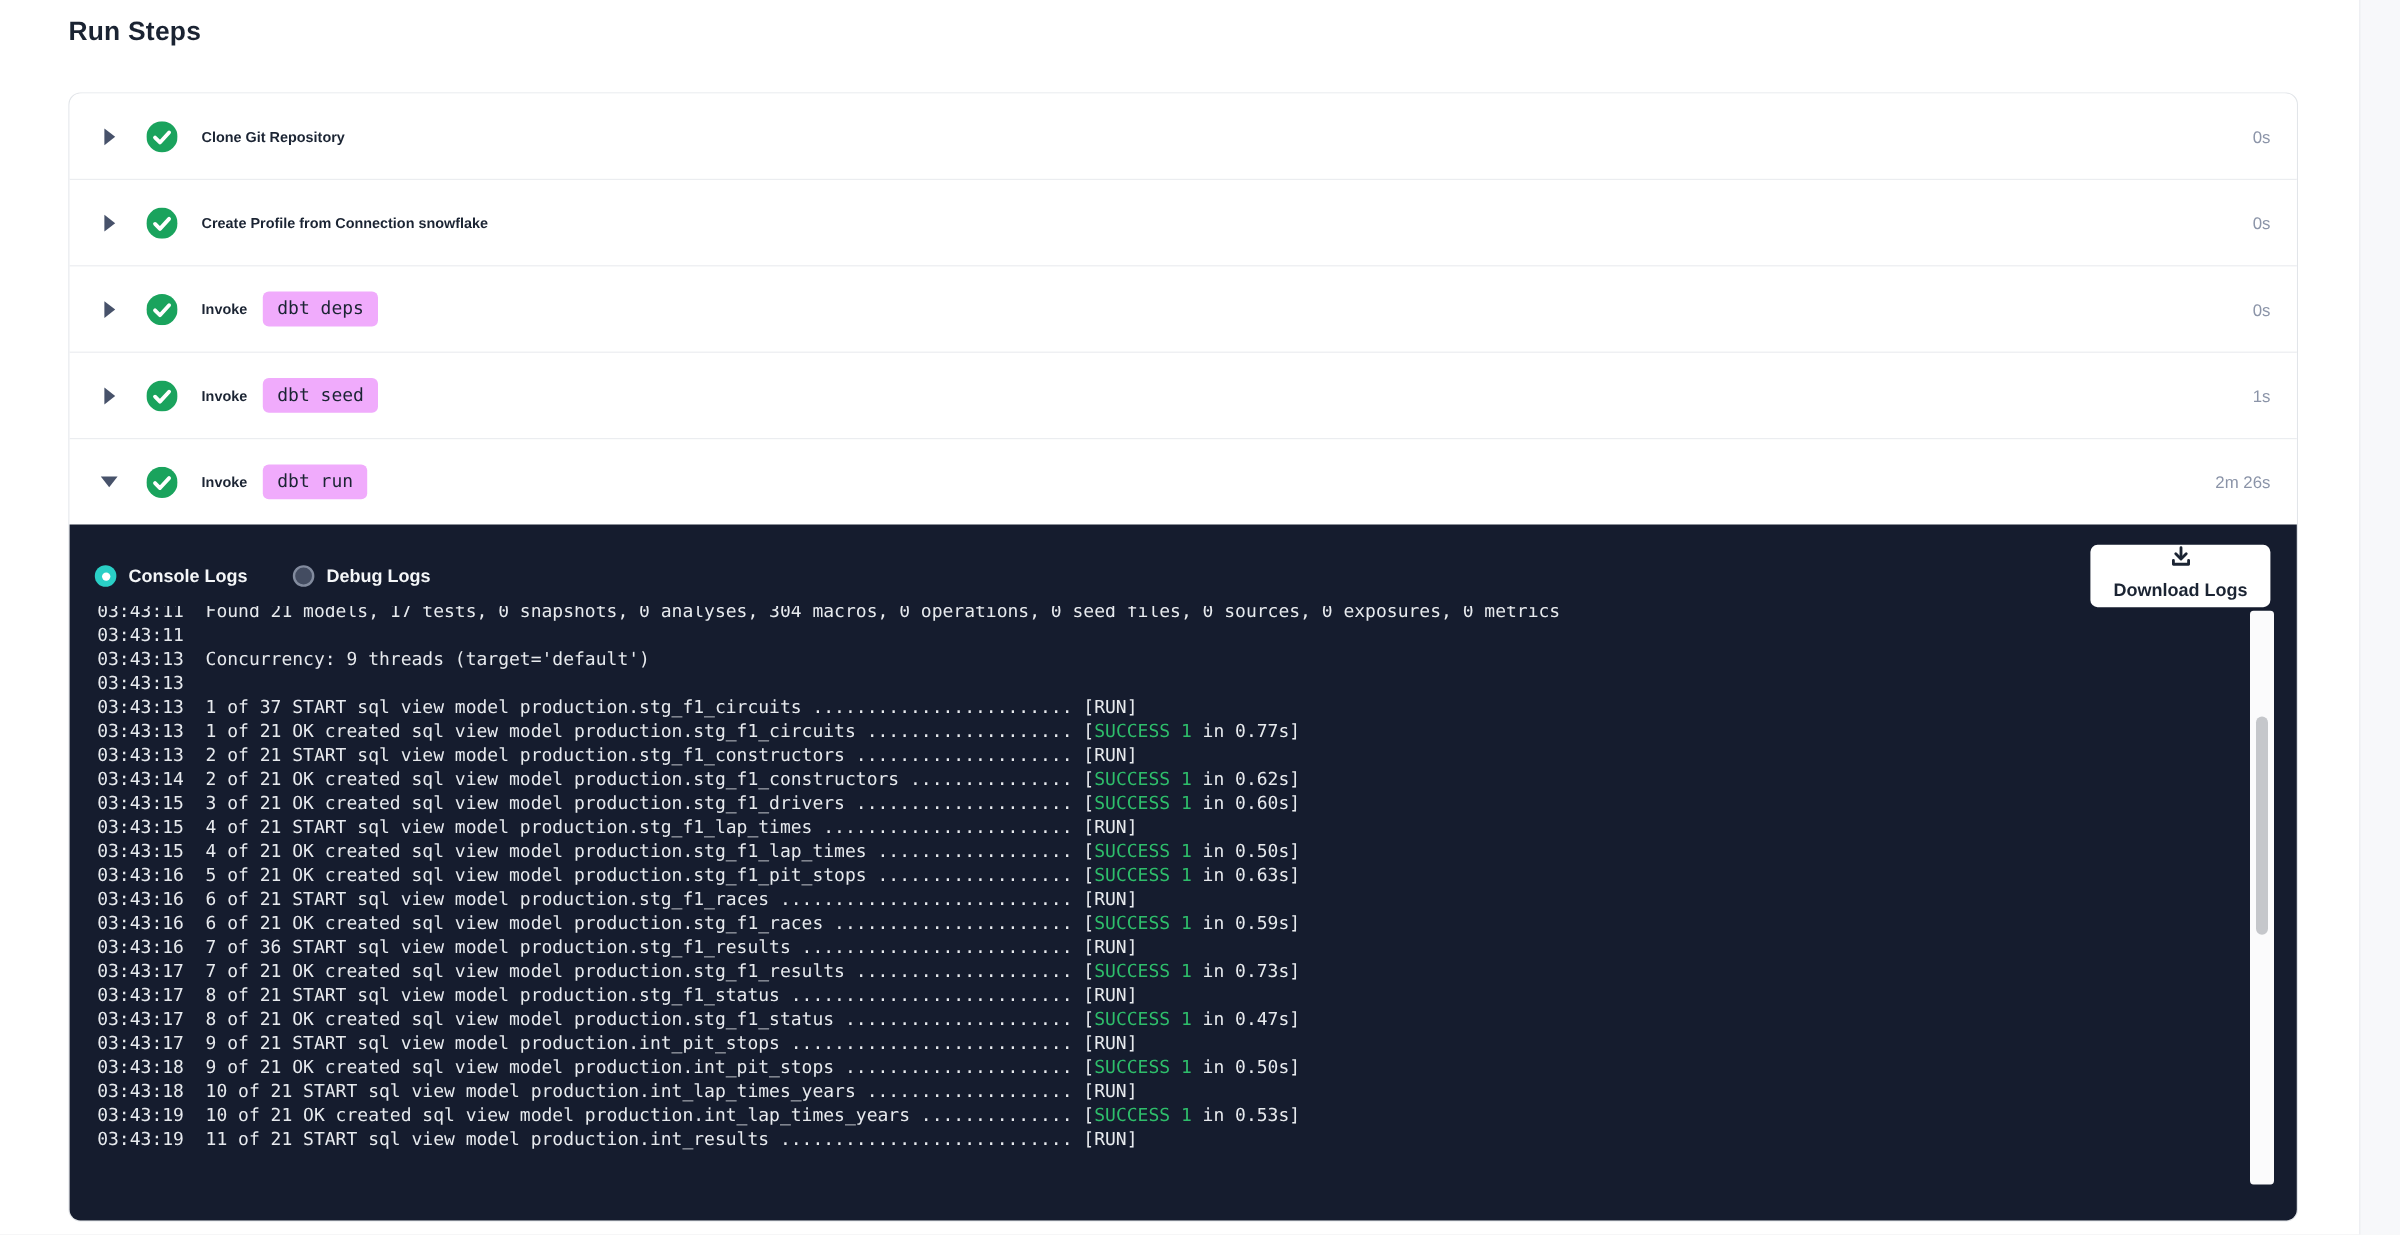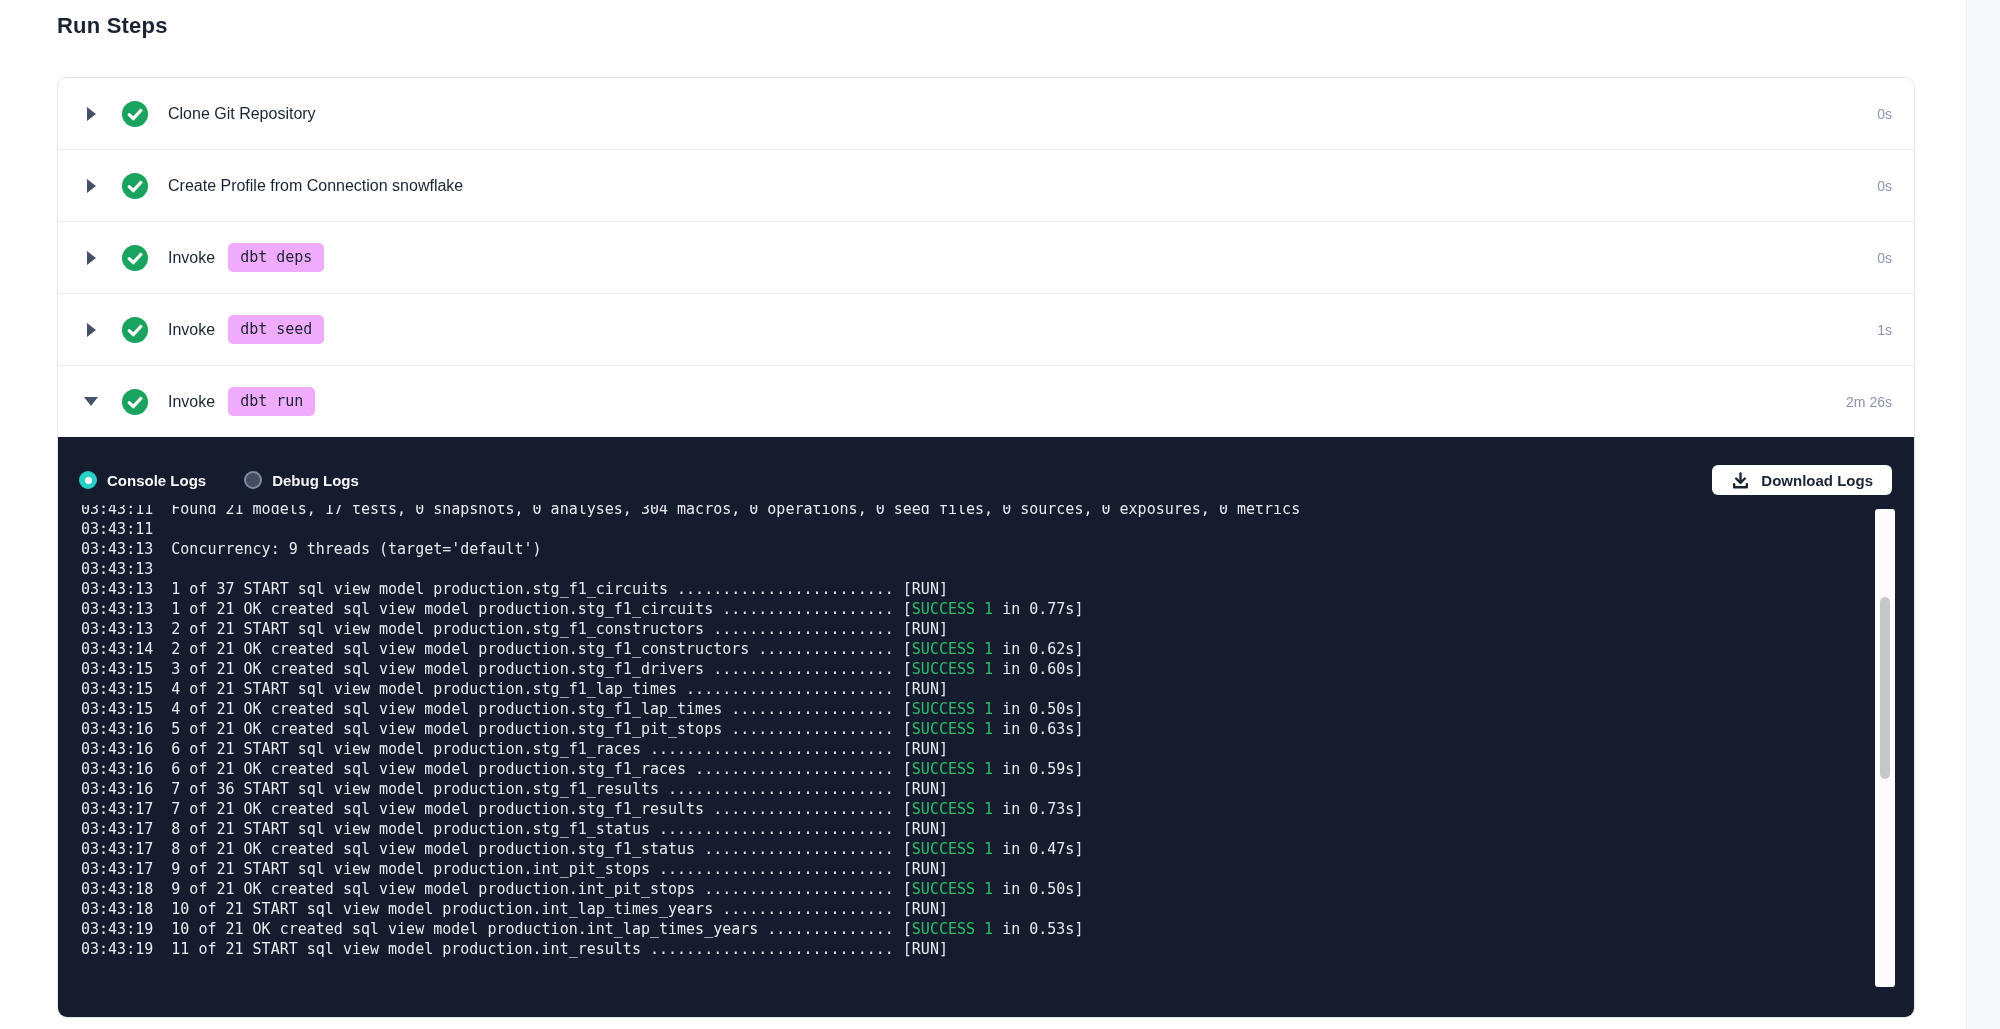--- a/index.html
+++ b/index.html
@@ -22,21 +22,21 @@
     height:71px;display:flex;align-items:center;
     padding:0 22px 0 26px;background:#fff;
   }
   .step-row + .step-row{border-top:1px solid #ebedf0;}
   .step-row:first-child{border-radius:10px 10px 0 0;}
   .caret-box{width:14px;display:flex;justify-content:center;margin-right:24px;flex:0 0 auto;}
   .caret{width:0;height:0;display:block;}
   .caret.right{border-left:9px solid #47526a;border-top:7px solid transparent;border-bottom:7px solid transparent;}
   .caret.down{border-top:9px solid #47526a;border-left:7px solid transparent;border-right:7px solid transparent;}
   .check-icon{width:26px;height:26px;margin-right:20px;flex:0 0 auto;display:flex;}
-  .step-title{font-size:16px;font-weight:400;color:#1b2433;}
+  .step-title{font-size:12px;font-weight:700;color:#1b2433;}
   .code-badge{
     margin-left:13px;font-family:"DejaVu Sans Mono",monospace;font-size:15px;
     background:#f0abfc;color:#1b2433;padding:5px 12px 6px;border-radius:5px;
   }
   .duration{margin-left:auto;font-size:14px;color:#8b94a8;}
   .console-panel{
     position:relative;height:580px;background:#151c2e;
     border-radius:0 0 9px 9px;overflow:hidden;
   }
   .console-header{
@@ -44,23 +44,23 @@
     display:flex;align-items:center;padding:0 22px 0 21px;box-sizing:border-box;
   }
   .radio-group{display:flex;align-items:center;gap:38px;}
   .radio-item{display:flex;align-items:center;gap:10px;cursor:pointer;}
   .radio{width:18px;height:18px;border-radius:50%;display:flex;align-items:center;justify-content:center;box-sizing:border-box;flex:0 0 auto;}
   .radio.selected{background:#2acfc6;}
   .radio.selected .radio-dot{width:7px;height:7px;border-radius:50%;background:#ffffff;}
   .radio.unselected{background:#434c61;border:2px solid #828b9e;}
   .radio-label{font-size:15px;font-weight:700;color:#f4f6f8;}
   .download-btn{
-    margin-left:auto;height:30px;display:flex;align-items:center;gap:11px;
+    margin-left:auto;height:52px;display:flex;align-items:center;gap:11px;
     background:#ffffff;border:none;border-radius:6px;padding:0 19px;cursor:pointer;
-    font-family:"Liberation Sans",sans-serif;font-size:15px;font-weight:700;color:#1b2433;
+    font-family:"Liberation Sans",sans-serif;font-size:15px;font-weight:700;color:#1b2433;flex-direction:column;
   }
   .dl-icon{display:flex;}
   .log-area{
     position:absolute;left:0;right:0;top:68px;bottom:13px;
     overflow:hidden;padding-left:23px;box-sizing:border-box;
   }
   .log-lines{margin-top:-6px;}
   .log-line{
     font-family:"DejaVu Sans Mono",monospace;font-size:15px;line-height:20px;
     color:#e7eaee;white-space:pre;

